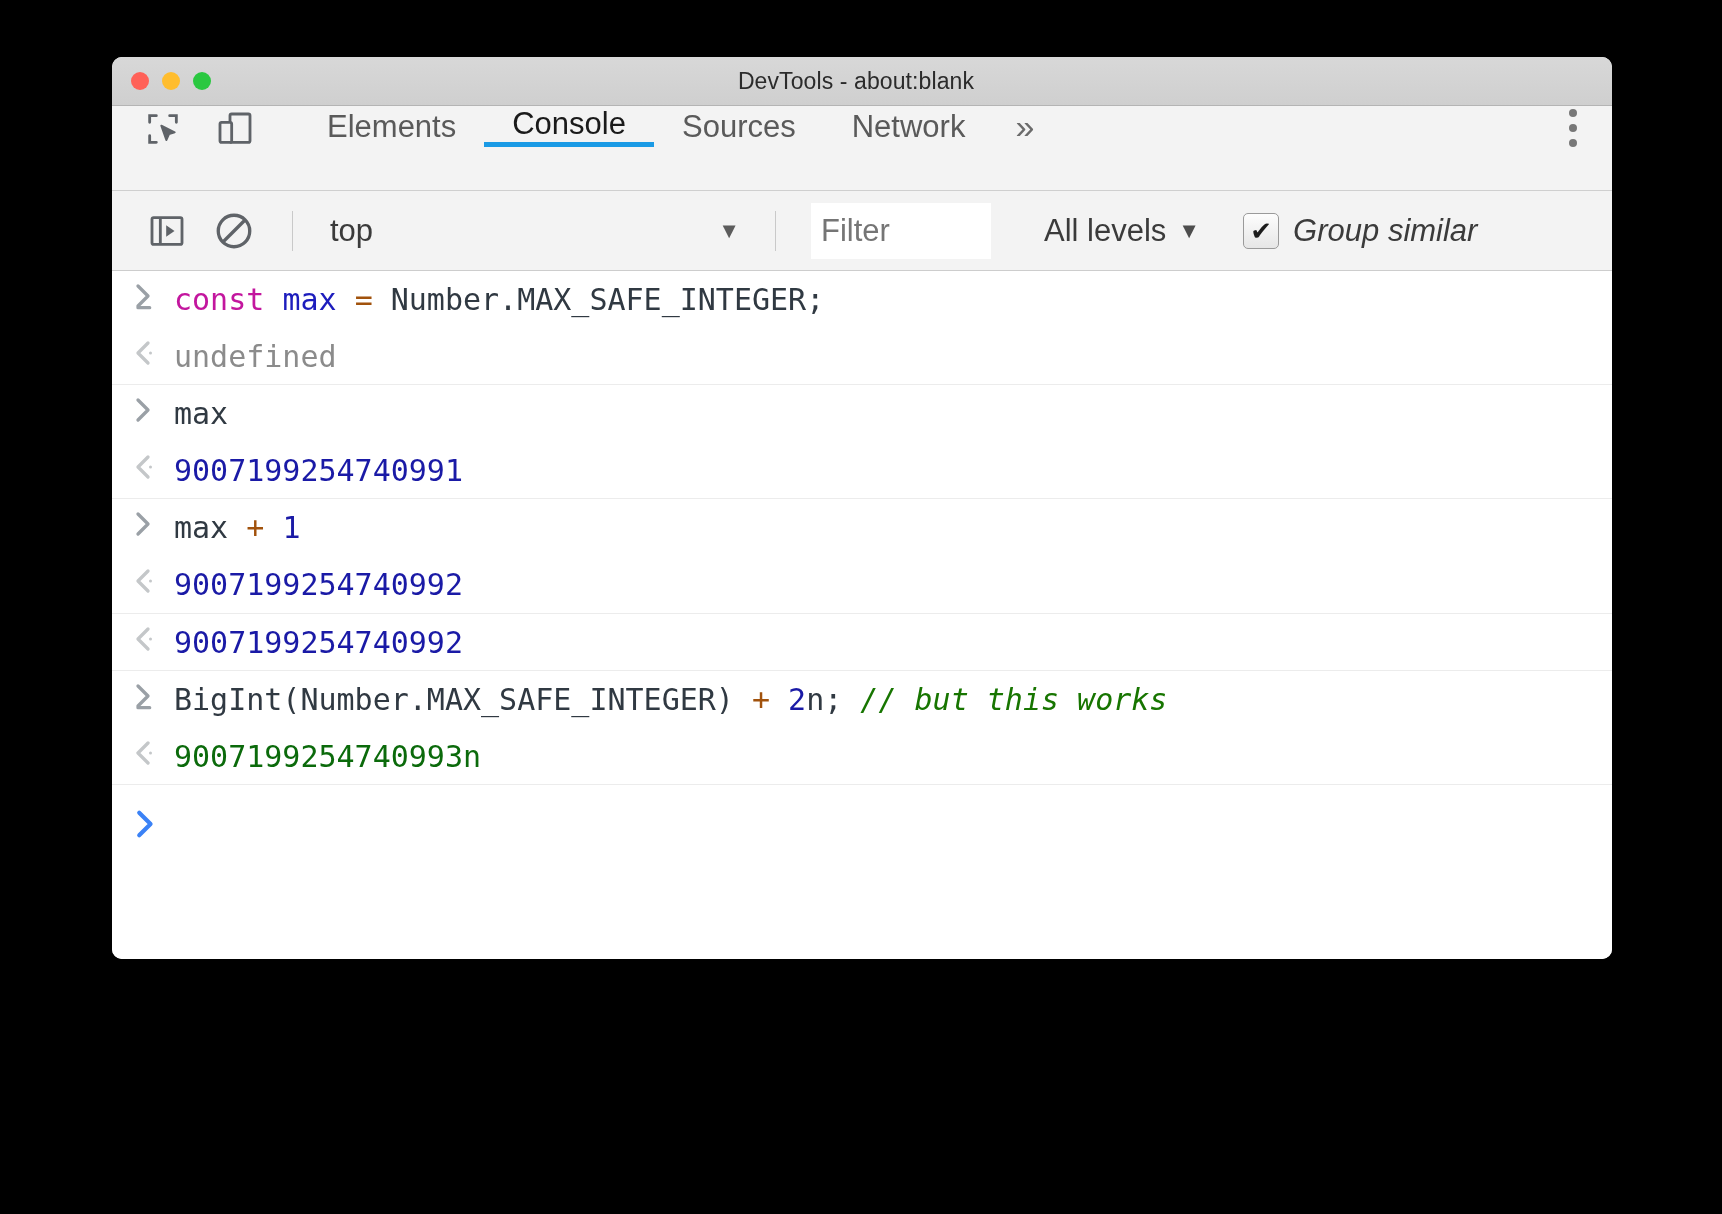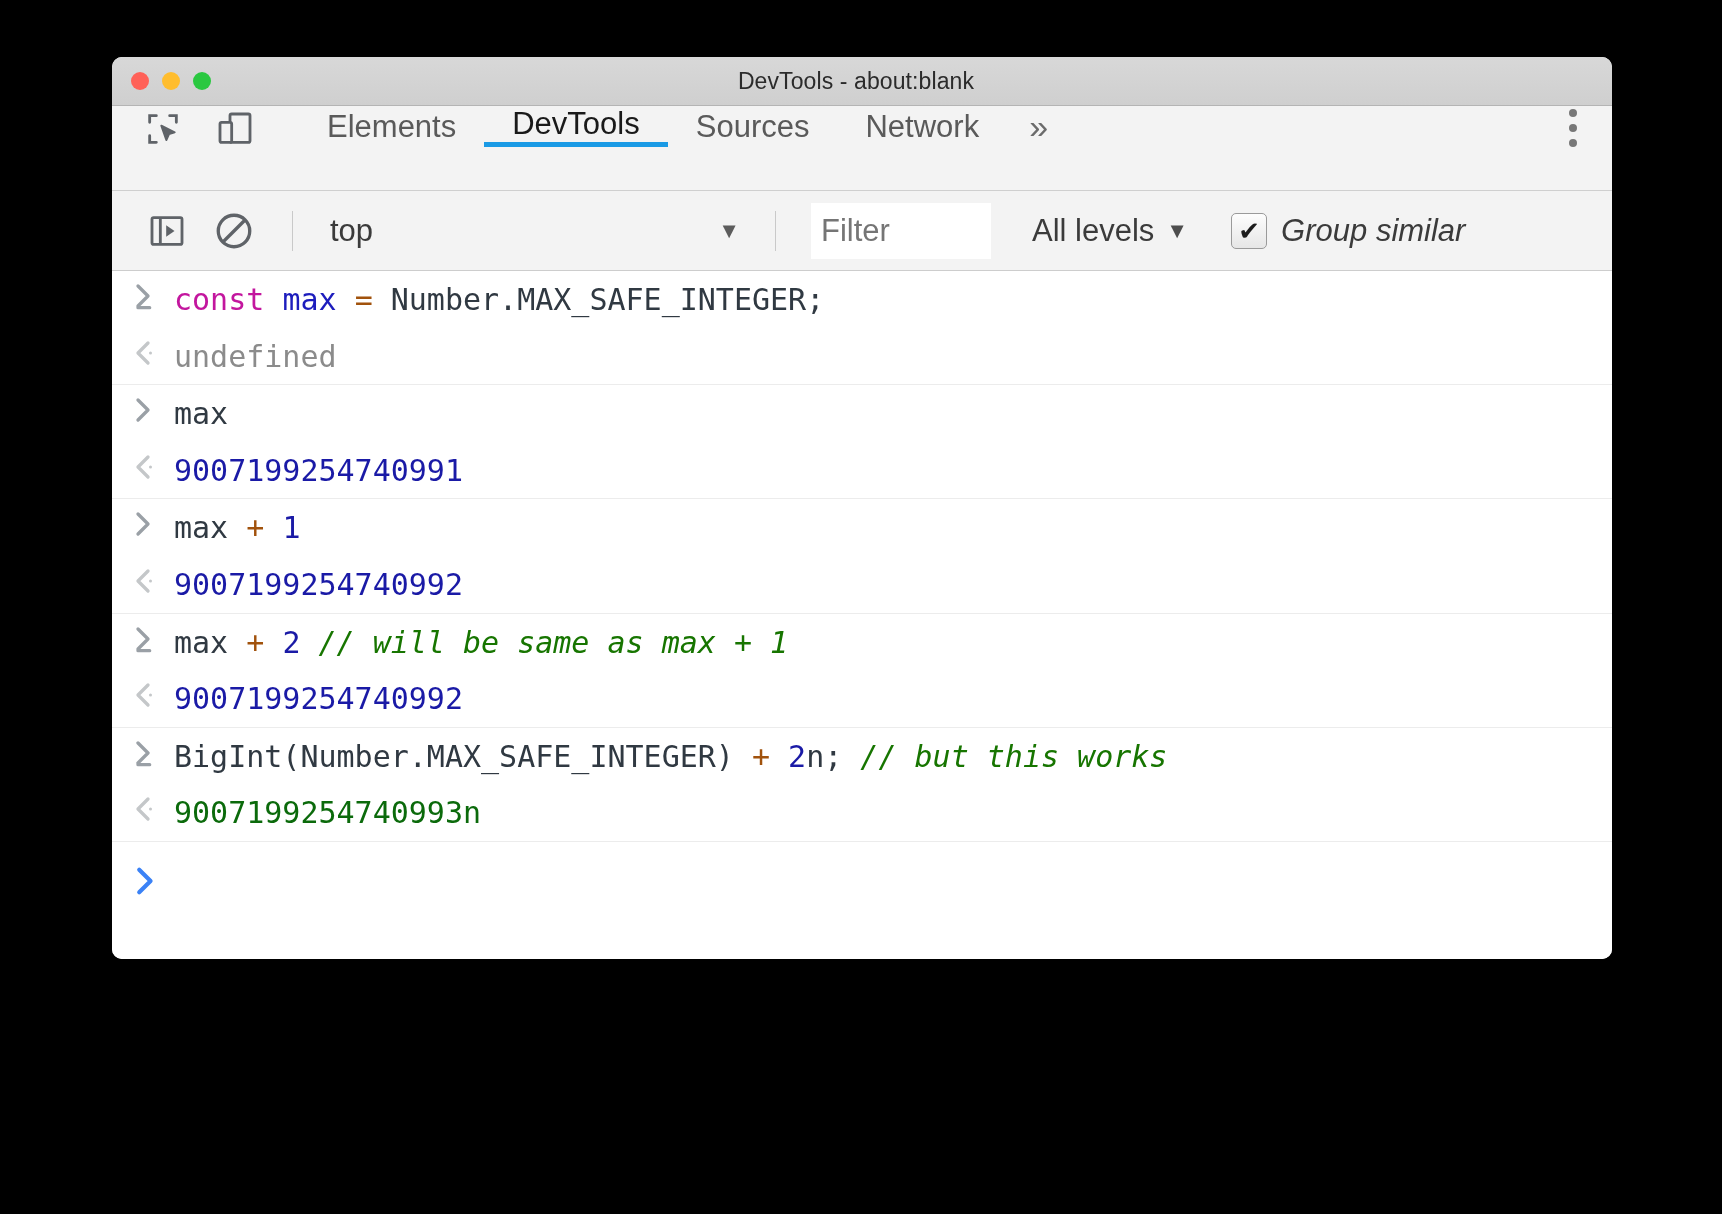--- a/index.html
+++ b/index.html
@@ -196,21 +196,21 @@
     color: #c2410c;
     width: 160px;
     height: 56px;
     padding: 0 10px;
     margin-left: 4px;
   }
   .levels {
     display: flex;
     align-items: center;
     gap: 12px;
-    margin-left: 28px;
+    margin-left: 40px;
     font-size: 31px;
     color: #3b3b3b;
     cursor: pointer;
     white-space: nowrap;
   }
   .levels .caret2 { font-size: 22px; color: #4d4d4d; }
   .group-wrap {
     display: flex;
     align-items: center;
     gap: 14px;
@@ -308,21 +308,21 @@
       <div class="tb-icon">
         <svg width="40" height="40" viewBox="0 0 24 24" fill="none" stroke="#5f6368" stroke-width="1.7">
           <rect x="9" y="3" width="12" height="17" rx="1"></rect>
           <rect x="3" y="8" width="7" height="12" rx="1" fill="#f3f3f3"></rect>
         </svg>
       </div>
     </div>
     <div class="vsep"></div>
     <div class="tabs">
       <div class="tab">Elements</div>
-      <div class="tab active">DevTools</div>
+      <div class="tab active">Console</div>
       <div class="tab">Sources</div>
       <div class="tab">Network</div>
       <div class="tab-more">»</div>
     </div>
     <div class="tb-right">
       <div class="vsep"></div>
       <div class="kebab">
         <i></i>
         <i></i>
         <i></i>
@@ -420,29 +420,20 @@
               <circle cx="10.5" cy="9" r="0.9" fill="#c4c7c9" stroke="none"></circle>
           </svg>
         </div>
         <div class="code out-num">9007199254740992</div>
       </div>
     </div>
 
     <div class="group">
       <div class="row">
         <div class="gutter">
-          <svg width="22" height="30" viewBox="0 0 12 18" fill="none" stroke="#9aa0a6" stroke-width="2" stroke-linecap="round" stroke-linejoin="round">
-            <path d="M3 3l6 6-6 6"></path>
-              <path d="M3 16h7"></path>
-          </svg>
-        </div>
-        <div class="code"><span class="plain">max </span><span class="op">+</span><span class="plain"> </span><span class="num">2</span><span class="plain"> </span><span class="comment">// will be same as max + 1</span></div>
-      </div>
-      <div class="row">
-        <div class="gutter">
           <svg width="22" height="30" viewBox="0 0 12 18" fill="none" stroke="#c4c7c9" stroke-width="2" stroke-linecap="round" stroke-linejoin="round">
             <path d="M9 3L3 9l6 6"></path>
               <circle cx="10.5" cy="9" r="0.9" fill="#c4c7c9" stroke="none"></circle>
           </svg>
         </div>
         <div class="code out-num">9007199254740992</div>
       </div>
     </div>
 
     <div class="group">

